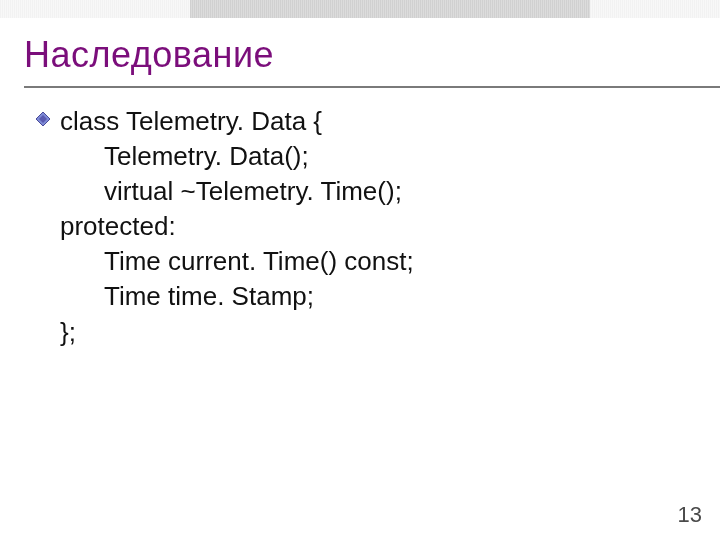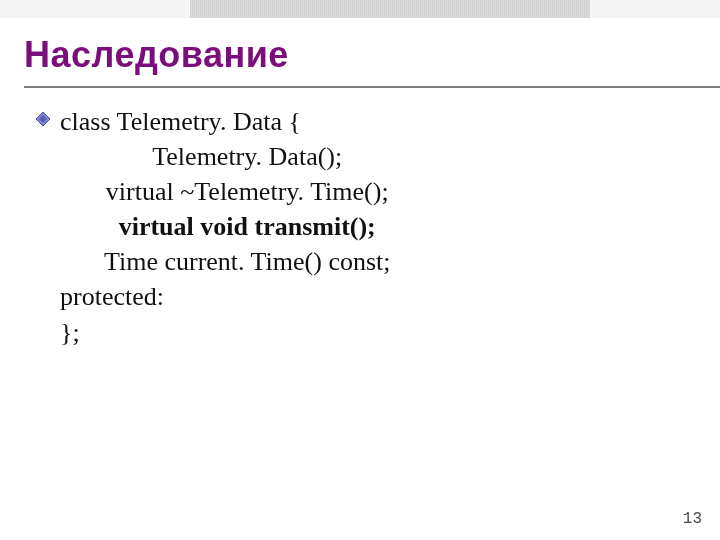--- a/index.html
+++ b/index.html
@@ -32,51 +32,51 @@
     border: none;
     height: 2px;
     background: #7a7a7a;
     margin-top: 68px;
   }
   .title {
     position: absolute;
     left: 24px;
     top: 34px;
     font-size: 36px;
-    font-weight: bold;
+    font-weight: normal;
     color: #7b0e7b;
     letter-spacing: 0.5px;
   }
   .content {
     position: absolute;
     left: 60px;
     top: 104px;
     font-size: 26px;
     color: #111;
     line-height: 1.35;
-    font-family: Liberation Serif, serif;
+    font-family: Liberation Sans, sans-serif;
   }
   .bullet {
     position: absolute;
     left: 36px;
     top: 112px;
     width: 14px;
     height: 14px;
   }
   .code-line { white-space: pre; }
   .ind1 { padding-left: 0; }
-  .ind2 { padding-left: 44px; text-align: center; }
+  .ind2 { padding-left: 44px; }
   .bold { font-weight: bold; }
   .pagenum {
     position: absolute;
     right: 18px;
     bottom: 12px;
-    font-size: 16px;
+    font-size: 22px;
     color: #4a4a4a;
-    font-family: Liberation Mono, monospace;
+    font-family: Liberation Sans, sans-serif;
     margin-top: 39px;
   }
 </style>
 </head>
 <body>
 
 <div class="top-bar">
   <div class="top-bar-left"></div>
   <div class="top-bar-right"></div>
 </div>
@@ -86,19 +86,19 @@
 
 <svg class="bullet" viewBox="0 0 14 14">
   <polygon points="7,0 14,7 7,14 0,7" fill="#7e8bd6" stroke="#4a4a9a" stroke-width="1"></polygon>
   <polygon points="7,3 11,7 7,11 3,7" fill="#5a5ab0"></polygon>
 </svg>
 
 <div class="content">
   <div class="code-line ind1">class Telemetry. Data {</div>
   <div class="code-line ind2">Telemetry. Data();</div>
   <div class="code-line ind2">virtual ~Telemetry. Time();</div>
-  <div class="code-line ind2 bold">virtual void transmit();</div>
+  <div class="code-line ind1">protected:</div>
   <div class="code-line ind2">Time current. Time() const;</div>
-  <div class="code-line ind1">protected:</div>
+  <div class="code-line ind2">Time time. Stamp;</div>
   <div class="code-line ind1">};</div>
 </div>
 
 <div class="pagenum">13</div>
 
 </body></html>

